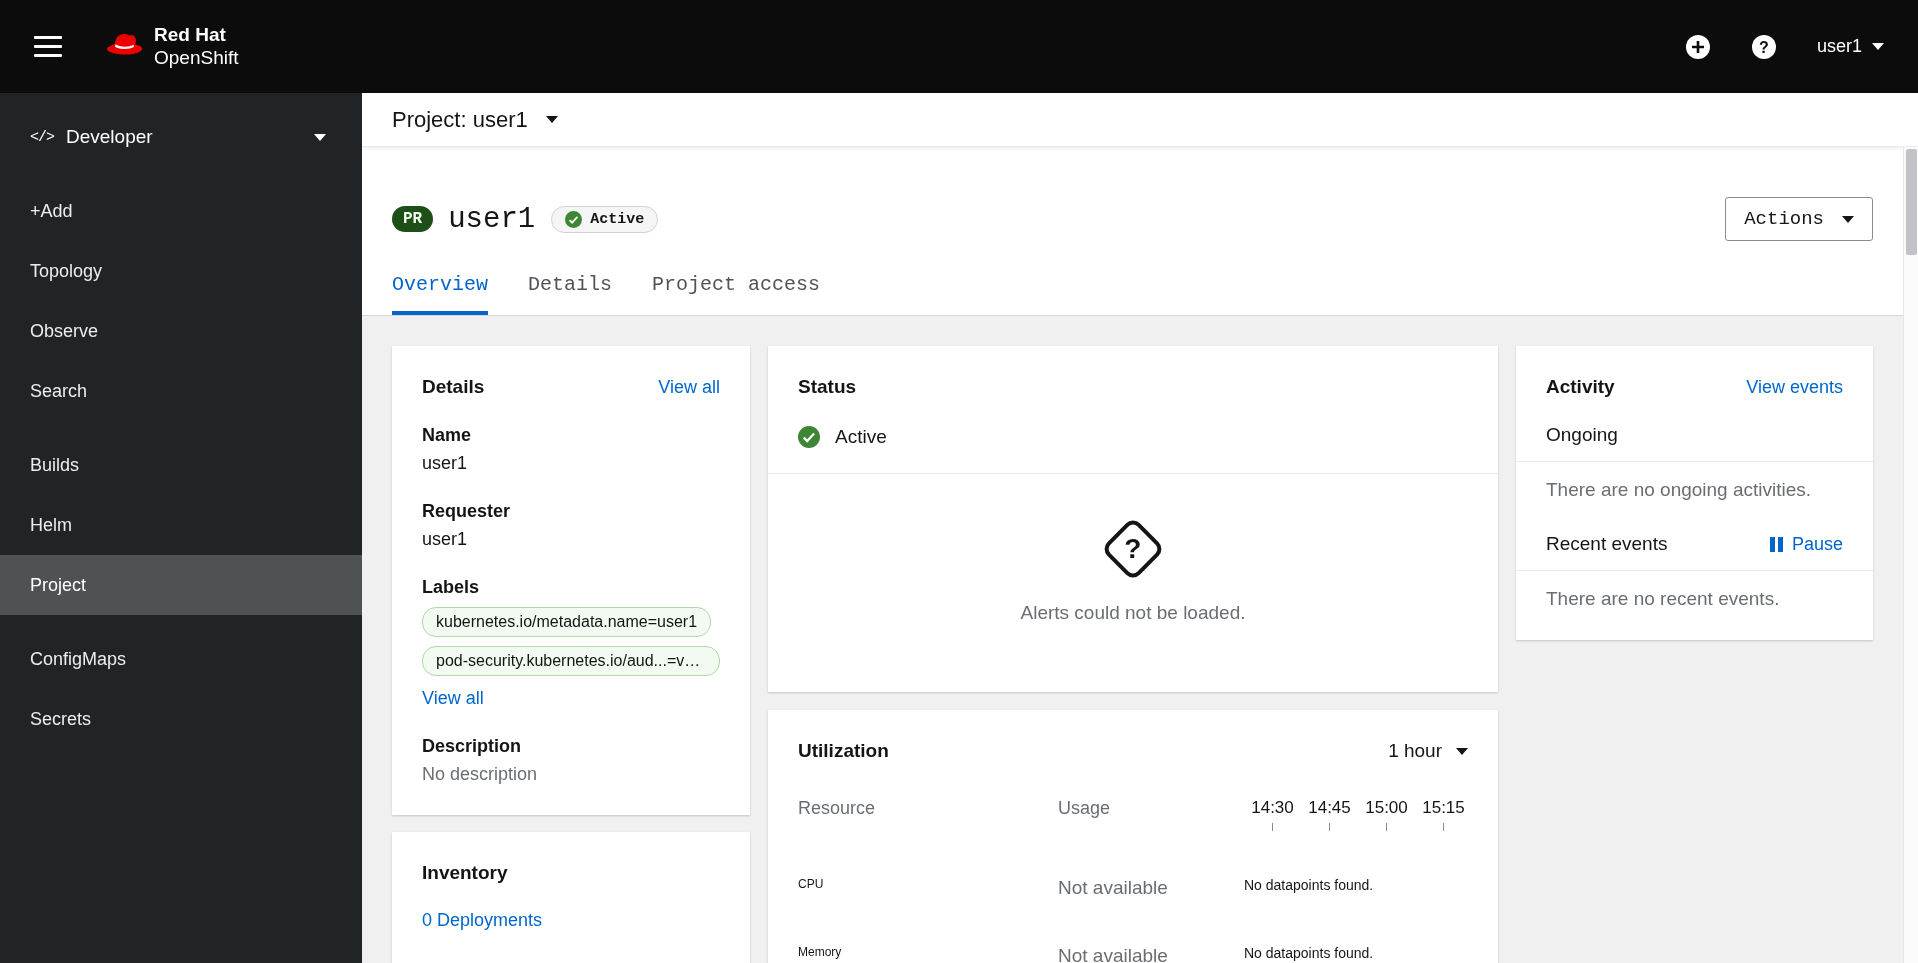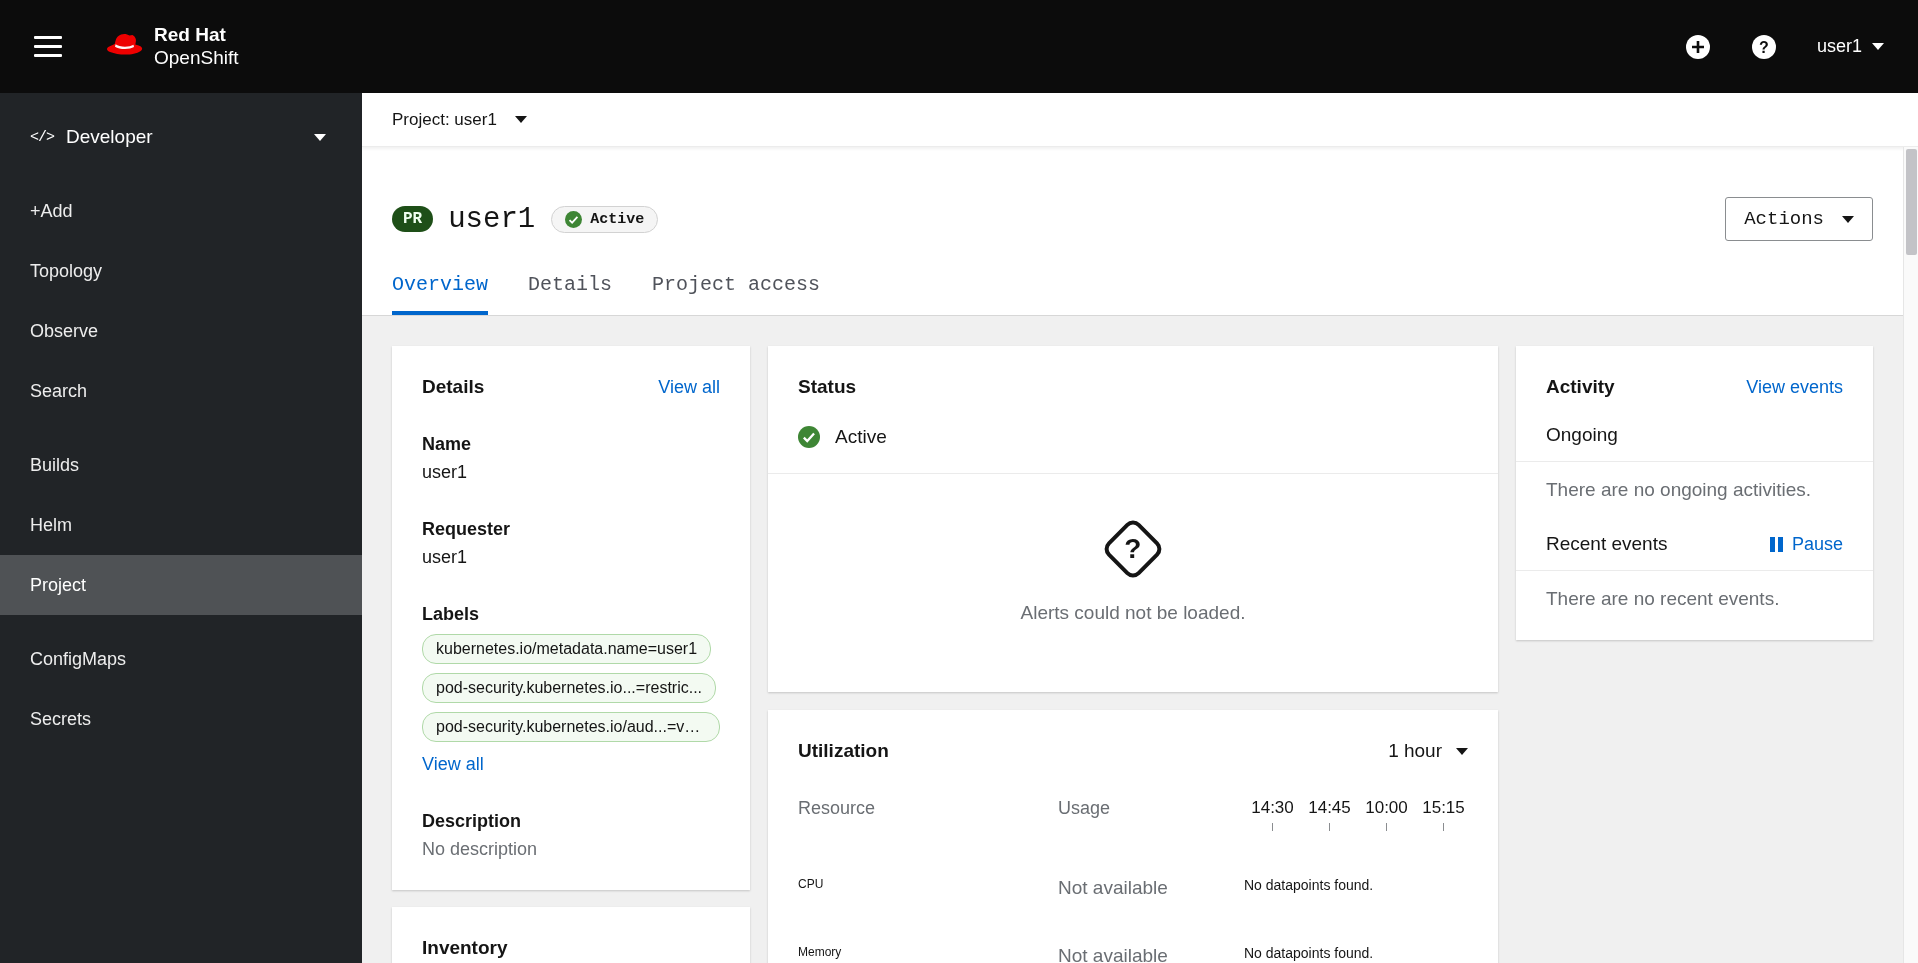--- a/index.html
+++ b/index.html
@@ -29,21 +29,21 @@
   .perspective .caret { margin-left:auto; }
   .nav-group { list-style:none; }
   .nav-gap { height:14px; }
   .nav-item { height:60px; display:flex; align-items:center; padding:0 30px; font-size:18px; color:#ededed; cursor:pointer; }
   .nav-item.active { background:#4f5255; color:#fff; }
 
   
   .main { flex:1; min-width:0; display:flex; flex-direction:column; position:relative; background:#f0f0f0; }
   .project-bar { height:54px; background:#fff; display:flex; align-items:center; padding:0 30px;
     border-bottom:1px solid #ececec; box-shadow:0 2px 3px rgba(0,0,0,.06); position:relative; z-index:3; }
-  .project-select { display:flex; align-items:center; gap:18px; font-size:17px; background:none; border:none; cursor:pointer; font-family:inherit; color:#151515; }
+  .project-select { display:flex; align-items:center; gap:18px; font-size:22px; background:none; border:none; cursor:pointer; font-family:inherit; color:#151515; }
 
   .page-header { background:#fff; padding:50px 45px 0 30px; border-bottom:1px solid #d7d7d7;font-family:Liberation Mono, monospace; }
   .title-row { display:flex; align-items:center; }
   .res-badge { background:#1e4f18; color:#f0fff0; font-weight:bold; font-size:16px; padding:4px 11px; border-radius:15px; margin-right:15px; }
   .page-title { font-size:29px; font-weight:400; color:#151515; }
   .status-pill { margin-left:16px; display:flex; align-items:center; gap:8px; background:#f5f5f5;
     border:1px solid #d2d2d2; border-radius:20px; padding:4px 13px; font-size:15px; font-weight:bold; }
   .actions-btn { margin-left:auto; background:#fff; border:1px solid #8a8d90; border-radius:3px;
     padding:10px 18px; font-size:19px; display:flex; align-items:center; gap:18px; cursor:pointer; font-family:inherit; color:#151515; }
   .tabs { display:flex; margin-top:32px; }
@@ -56,21 +56,21 @@
   .col2 { flex:1; min-width:0; display:flex; flex-direction:column; gap:18px; }
   .col3 { width:357px; flex-shrink:0; }
   .card { background:#fff; box-shadow:0 1px 2px rgba(3,3,3,.18); padding:30px; width:100%; }
   .card-head { display:flex; justify-content:space-between; align-items:baseline; }
   .card-title { font-size:19px; font-weight:bold; }
   .link { color:#0066cc; font-size:18px; text-decoration:none; cursor:pointer; background:none; border:none; font-family:inherit; }
   .muted { color:#6a6e73; }
   .hr-bleed { height:1px; background:#ebebeb; margin:0 -30px; border:none; }
 
   
-  .field-label { font-weight:bold; font-size:18px; margin-top:36px; }
+  .field-label { font-weight:bold; font-size:18px; margin-top:27px; }
   .field-value { font-size:18px; margin-top:7px; }
   .chips { display:flex; flex-direction:column; align-items:flex-start; }
   .chip { display:inline-block; background:#f3faf2; border:1px solid #b0d9a8; border-radius:14px;
     padding:5px 13px; font-size:16px; margin-top:9px; max-width:100%; white-space:nowrap; overflow:hidden;
     text-overflow:ellipsis; cursor:pointer; }
   .chips .link { margin-top:12px; display:inline-block; }
 
   
   .status-row { display:flex; align-items:center; gap:15px; font-size:19px; margin:28px 0 25px; }
   .alerts-empty { padding:46px 0 38px; display:flex; flex-direction:column; align-items:center; gap:24px; }
@@ -215,21 +215,20 @@
             <h2 class="card-title">Details</h2>
             <a class="link">View all</a>
           </div>
           <div class="field-label">Name</div>
           <div class="field-value">user1</div>
           <div class="field-label">Requester</div>
           <div class="field-value">user1</div>
           <div class="field-label">Labels</div>
           <div class="chips">
             <span class="chip">kubernetes.io/metadata.name=user1</span>
-            <span class="chip">pod-security.kubernetes.io...=restric...</span>
             <span class="chip">pod-security.kubernetes.io/aud...=v1....</span>
             <a class="link">View all</a>
           </div>
           <div class="field-label">Description</div>
           <div class="field-value muted">No description</div>
         </section>
 
         <section class="card inventory-card">
           <div class="card-head">
             <h2 class="card-title">Inventory</h2>
@@ -273,21 +272,21 @@
             <div class="u-times">
               <div class="u-time">
                 <span>14:30</span>
                   <i class="tick"></i>
               </div>
               <div class="u-time">
                 <span>14:45</span>
                   <i class="tick"></i>
               </div>
               <div class="u-time">
-                <span>10:00</span>
+                <span>15:00</span>
                   <i class="tick"></i>
               </div>
               <div class="u-time">
                 <span>15:15</span>
                   <i class="tick"></i>
               </div>
             </div>
           </div>
           <div class="util-row data-row">
             <div class="u-res">CPU</div>

